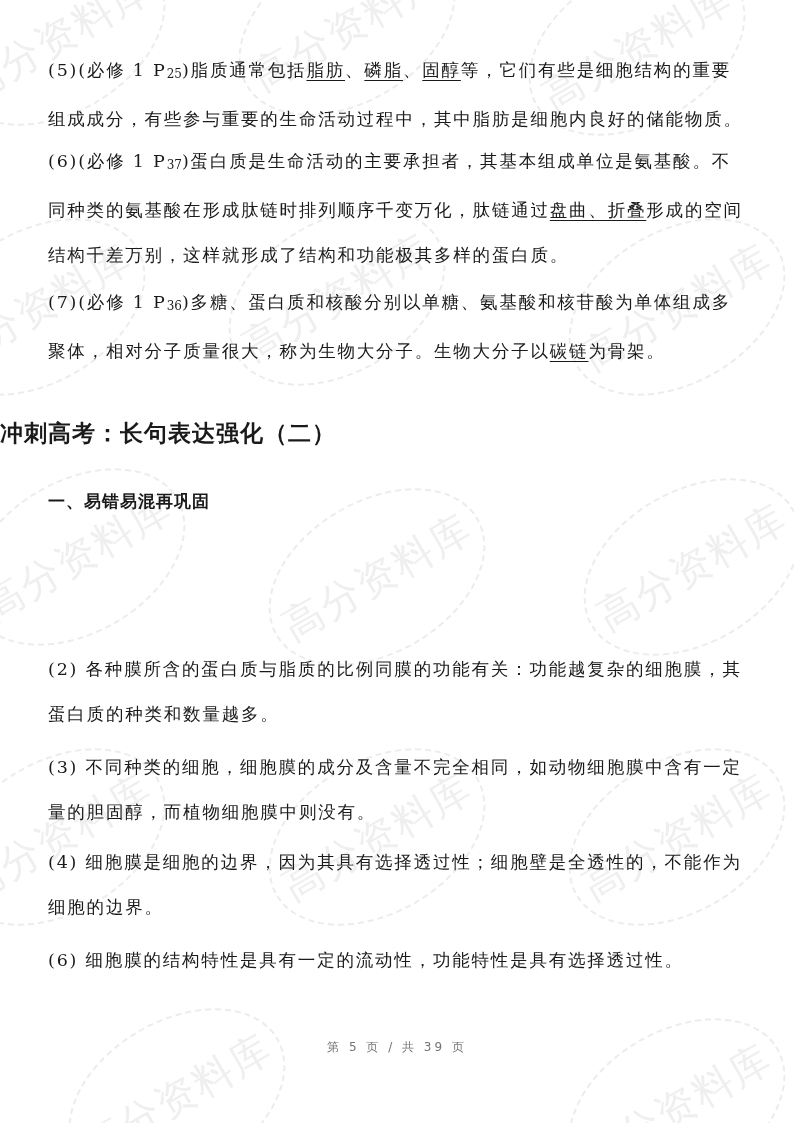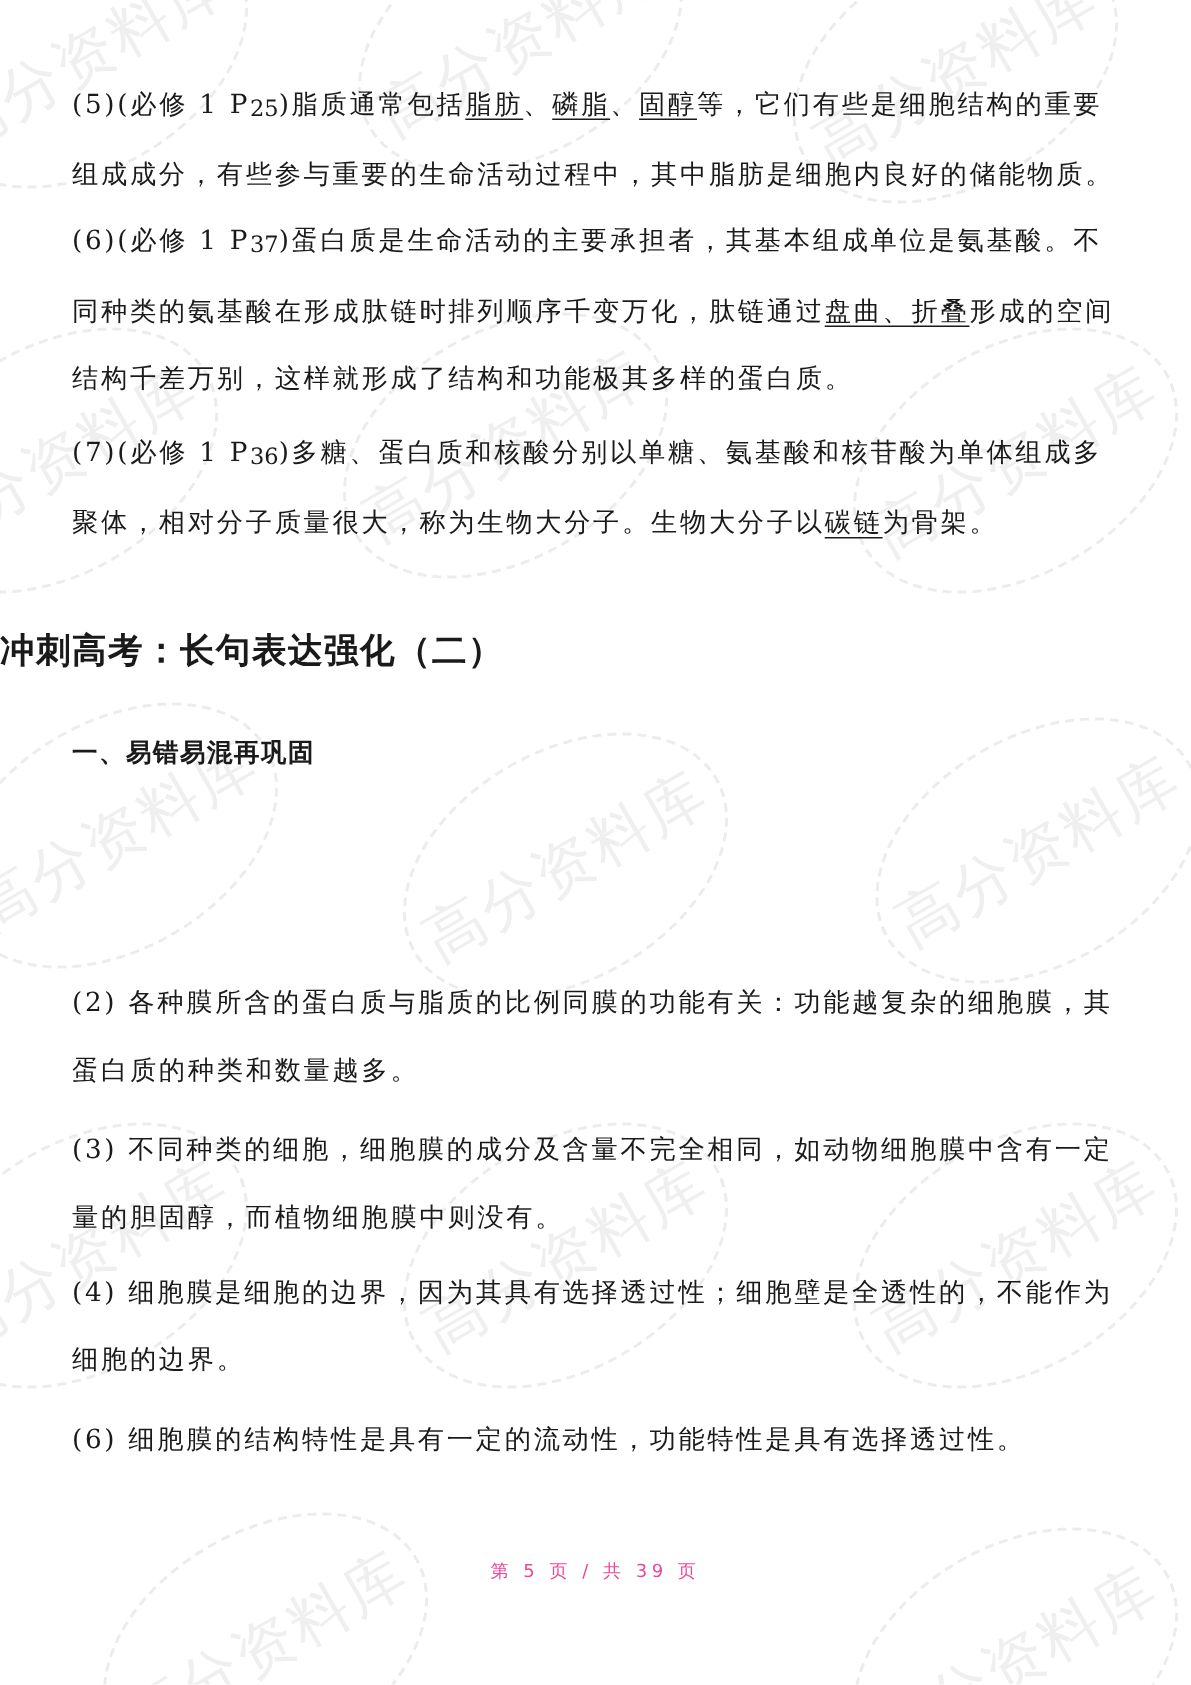--- a/index.html
+++ b/index.html
@@ -18,33 +18,33 @@
   .wm span {
     font-family: "DejaVu Sans", sans-serif; font-size: 40px; color: #efefef;
     letter-spacing: 2px; white-space: nowrap;
   }
   .page { position: absolute; inset: 0; z-index: 1; }
   .para {
     position: absolute; left: 48px; width: 700px;
     font-size: 17.5px; letter-spacing: 1.8px; line-height: 45px; margin: 0;
   }
   .u { text-decoration: underline; text-underline-offset: 4px; text-align: center; }
-  sub { font-size: 15px; vertical-align: -2px; letter-spacing: 0; }
+  sub { font-size: 12px; vertical-align: -2px; letter-spacing: 0; }
   .title {
     position: absolute; left: 0; right: 0; top: 418px; text-align: left;
     font-family: "DejaVu Sans", sans-serif; font-weight: bold; font-size: 23px;
     letter-spacing: 1px; margin: 0;
   }
   .h2 {
     position: absolute; left: 48px; font-family: "DejaVu Sans", sans-serif;
     font-weight: bold; font-size: 17px; letter-spacing: 1px; margin: 0;
   }
   .footer {
     position: absolute; left: 0; right: 0; top: 1039px; text-align: center;
-    font-family: "DejaVu Sans", sans-serif; font-size: 12px; color: #ec4899; letter-spacing: 3px;
+    font-family: "DejaVu Sans", sans-serif; font-size: 12px; color: #737373; letter-spacing: 3px;
   }
 </style>
 </head>
 <body>
 
 <div class="watermarks">
   <div class="wm" style="left:-60px;top:-40px">
       <span>高分资料库</span>
     </div>
   <div class="wm" style="left:230px;top:-50px">

